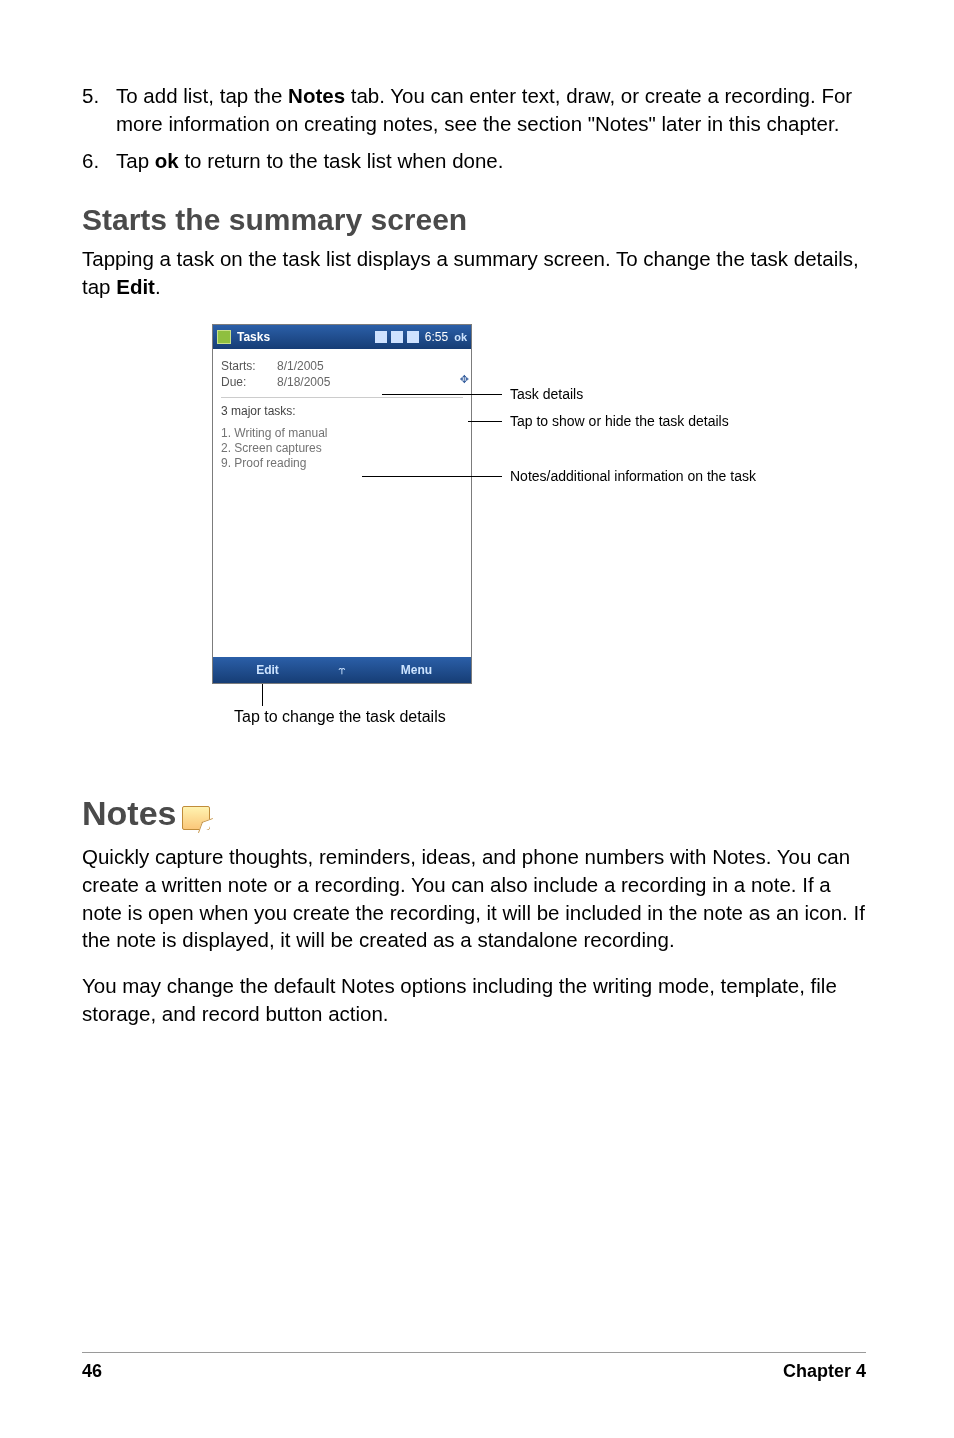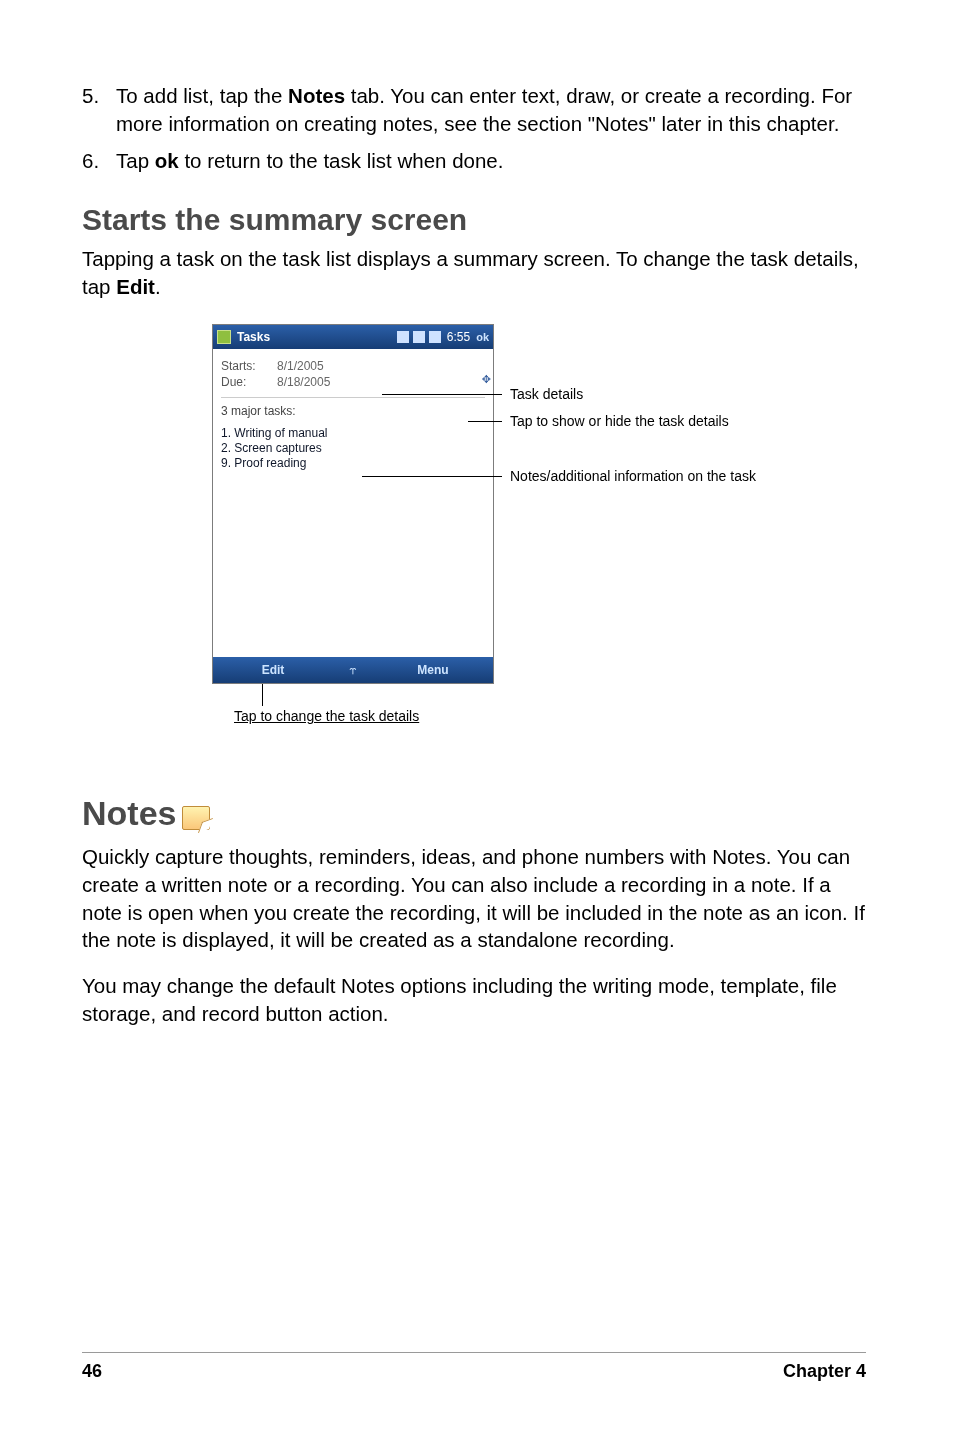--- a/index.html
+++ b/index.html
@@ -42,21 +42,21 @@
     position: relative;
     width: 100%;
     height: 430px;
     margin-top: 6px;
     margin-bottom: 40px;
   }
   .figure-wrap .phone {
     position: absolute;
     left: 130px;
     top: 0;
-    width: 282px;
+    width: 260px;
     height: 360px;
     border: 1px solid #7c7c7c;
     background: #ffffff;
     font-family: Tahoma, Arial, sans-serif;
   }
   .phone .titlebar {
     height: 24px;
     background: linear-gradient(#2b5fa8, #163d75);
     display: flex;
     align-items: center;
@@ -109,21 +109,21 @@
   .phone .body .label { width: 56px; }
   .phone .body .val { color: #666; }
   .phone .body hr.sep {
     border: none; border-top: 1px solid #cccccc;
     margin: 8px 0 6px 0;
   }
   .phone .body .major { color: #444; margin-bottom: 6px;}
   .phone .body .notes-area {
     margin-top: 8px;
   }
-  .phone .body .notes-area div { color: #0f172a; margin-bottom: 1px;}
+  .phone .body .notes-area div { color: #737373; margin-bottom: 1px;}
   .phone .body .expand-caret {
     position: absolute;
     right: 2px;
     top: 24px;
     font-size: 11px;
     color: #3a62a0;
   }
   .phone .menubar {
     position: absolute;
     left: 0; right: 0; bottom: 0;
@@ -149,22 +149,21 @@
     background: #000;
     height: 1px;
   }
   .callout-line-v {
     position: absolute;
     background: #000;
     width: 1px;
   }
   .fig-caption {
     position: absolute;
-    font-size: 14px;
-    text-decoration: underline;
+    font-size: 16px;
   }
 
   .notes-heading {
     display: flex;
     align-items: center;
     gap: 6px;
     margin-top: 18px;
     margin-bottom: 10px;
   }
   .notes-heading h1 {

